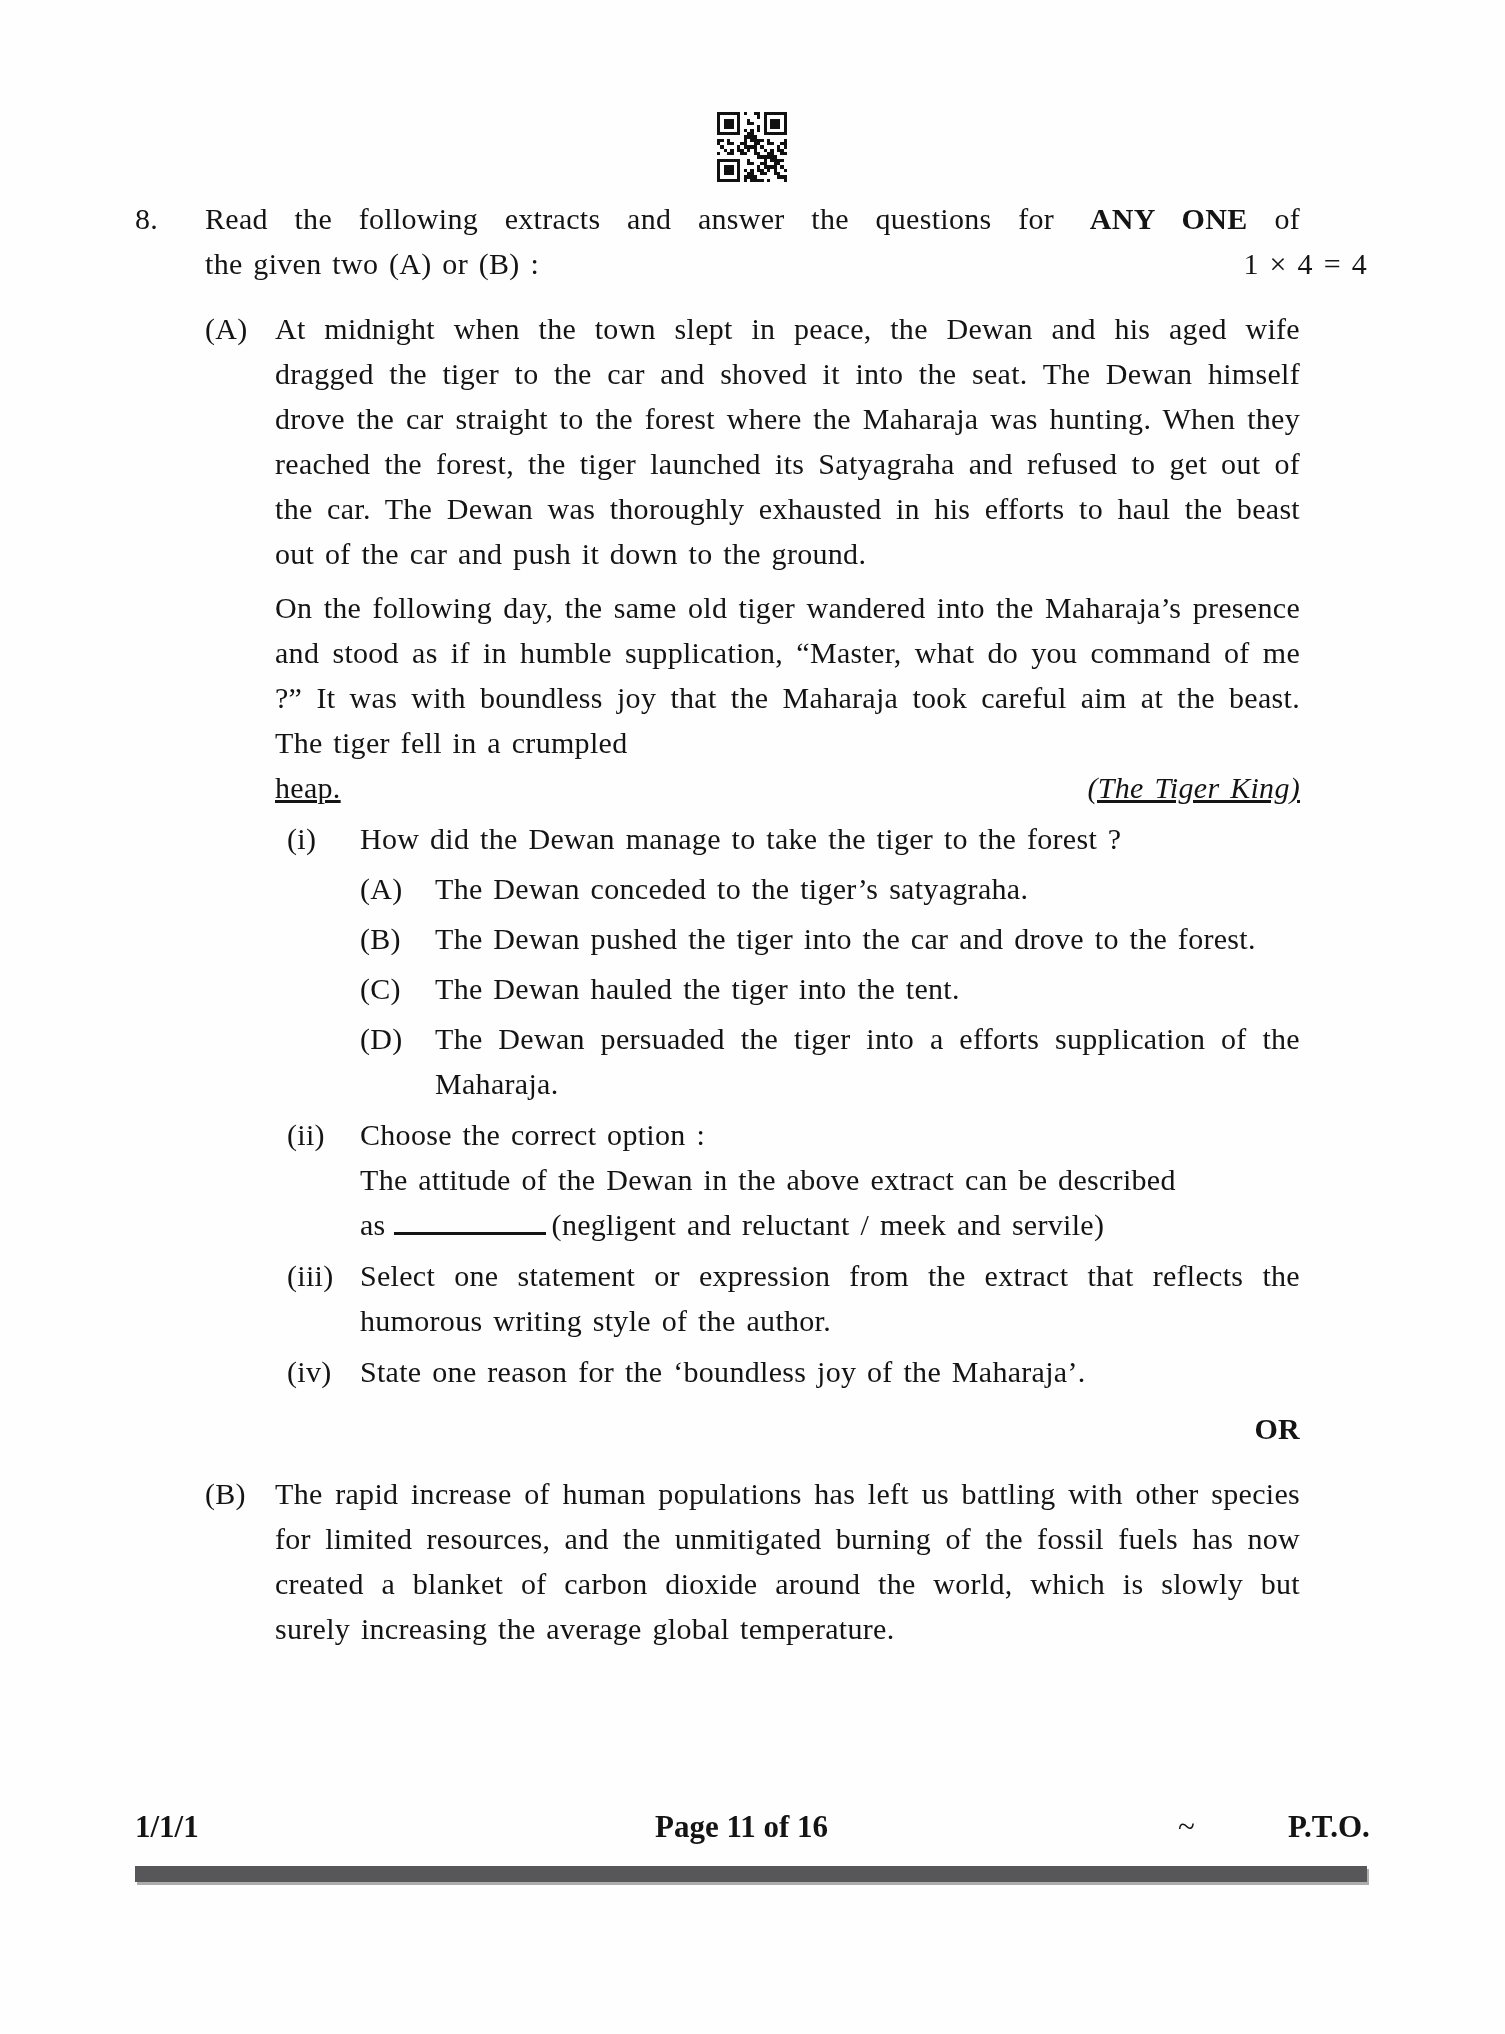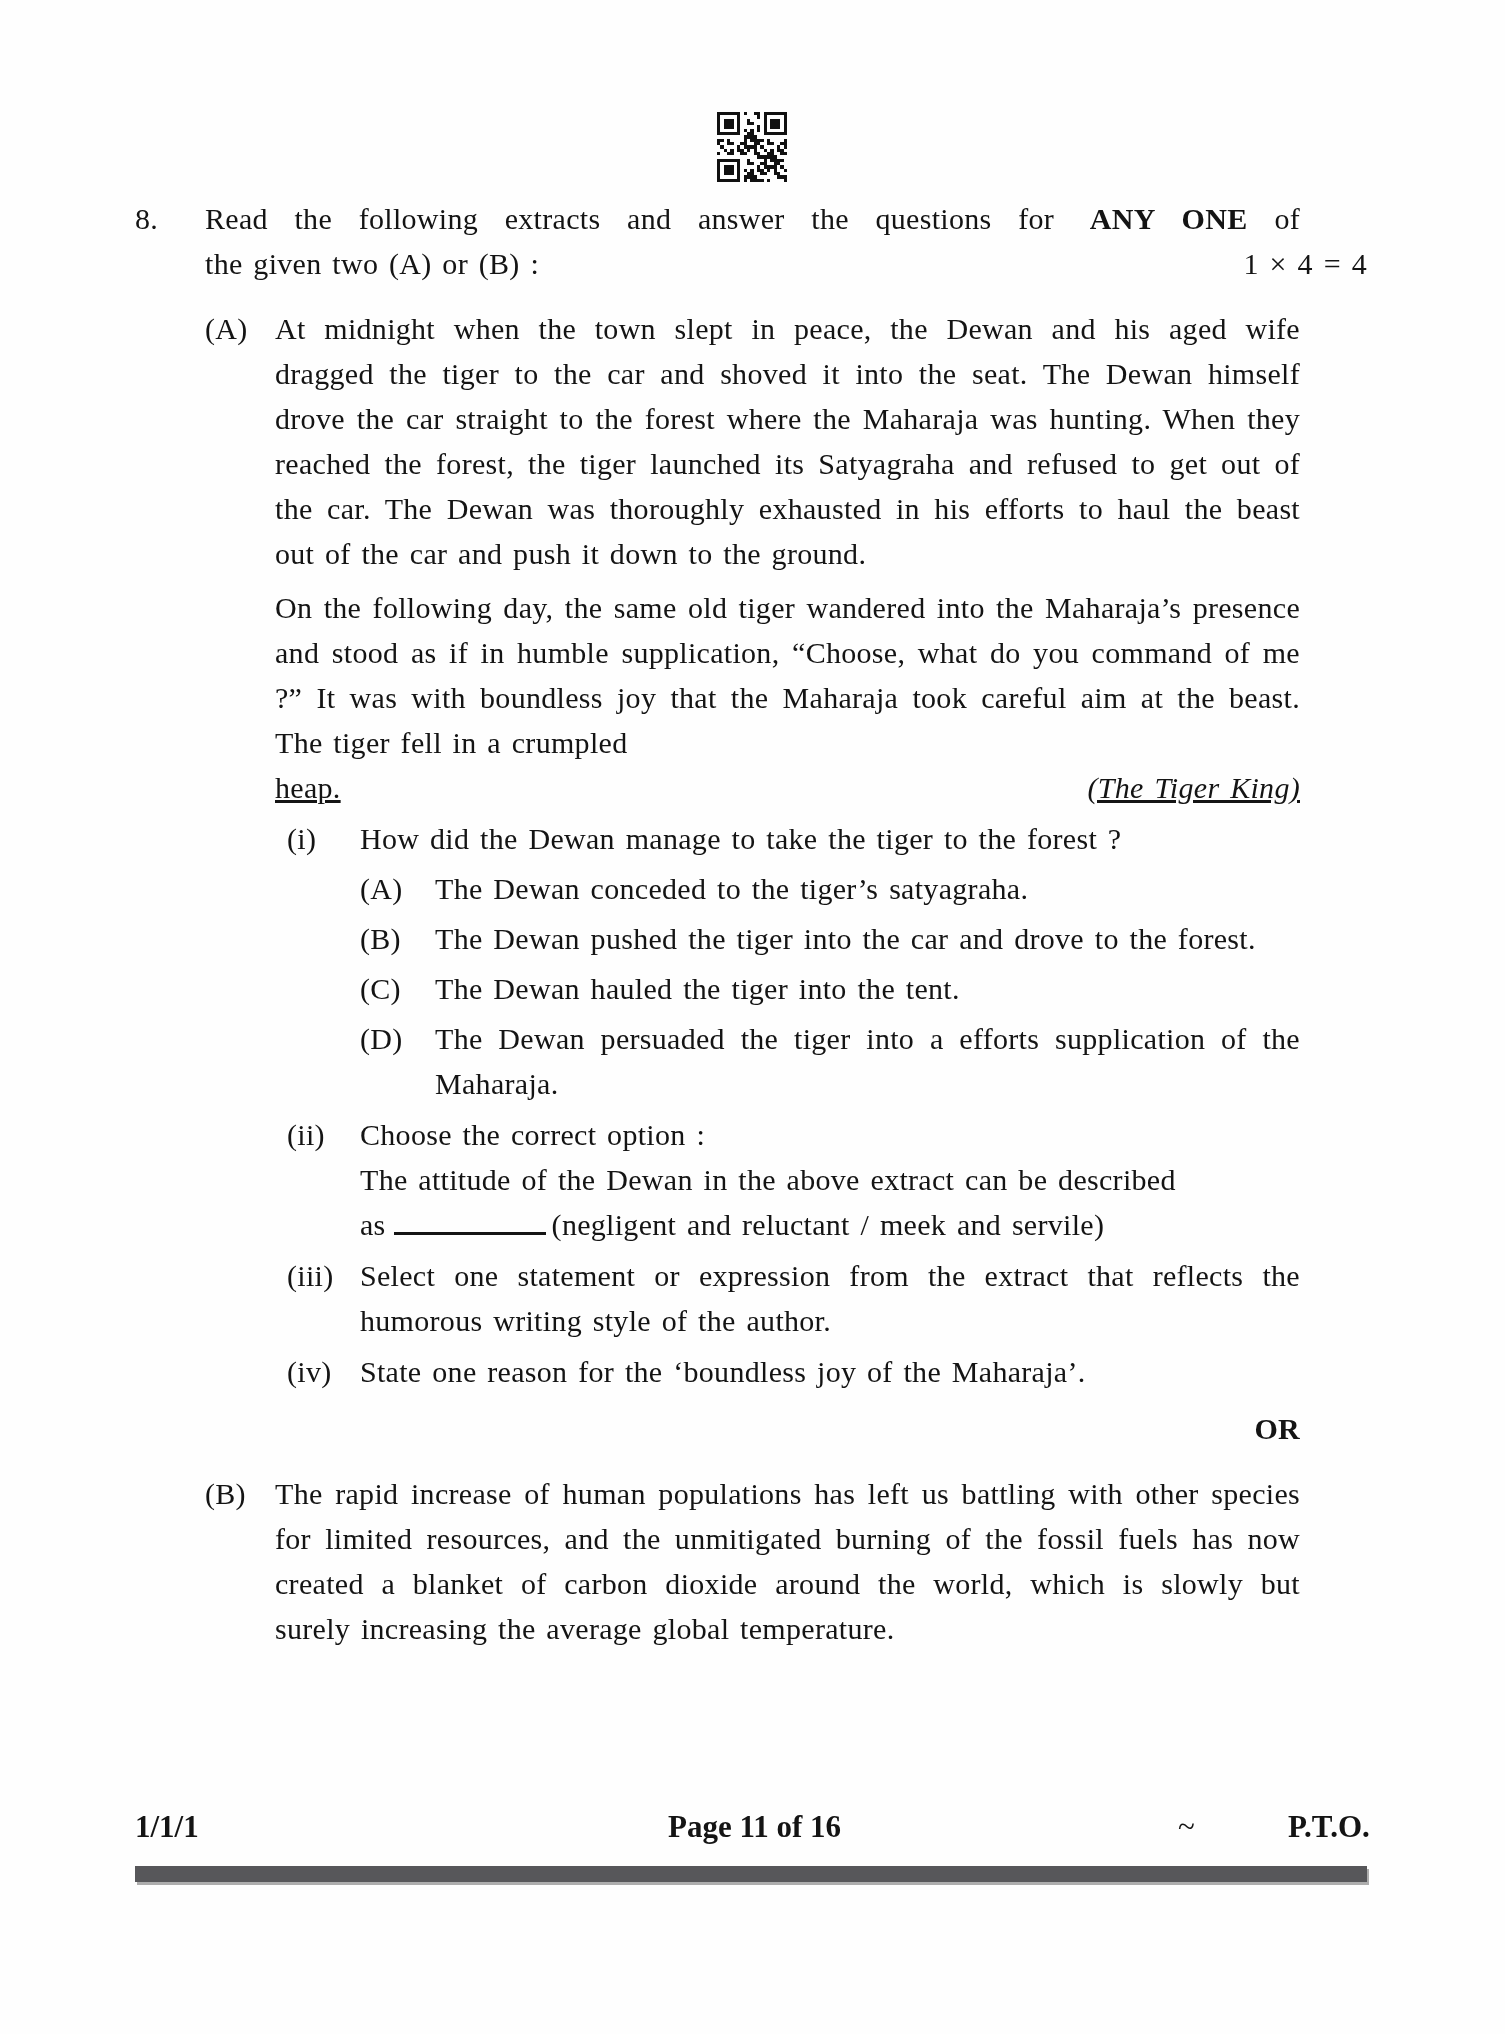--- a/index.html
+++ b/index.html
@@ -44,21 +44,21 @@
     display:inline-block;width:152px;height:1em;
     border-bottom:3px solid #141414;vertical-align:baseline;
     margin:0 6px 0 8px;
   }
   .or-sep{width:1095px;text-align:right;font-weight:bold;margin-top:12px;}
   .footer{
     position:absolute;top:1804px;left:0;width:1396px;height:45px;
     font-size:31px;font-weight:bold;line-height:45px;
   }
   .footer-code{position:absolute;left:135px;}
-  .footer-page{position:absolute;left:655px;margin-left:13px;}
+  .footer-page{position:absolute;left:655px;}
   .footer-tilde{position:absolute;left:1178px;font-weight:normal;}
   .footer-pto{position:absolute;left:1288px;}
   .footer-bar{
     position:absolute;left:135px;top:1866px;width:1232px;height:16px;
     box-shadow:2px 3px 0 #adadad;
   }
 </style>
 </head>
 <body>
 
@@ -205,21 +205,21 @@
 
         <div class="intro-line2">
           <span>the given two (A) or (B) :</span>
           <span class="marks">1 × 4 = 4</span>
         </div>
 
         <div class="extract">
           <div class="ext-label">(A)</div>
           <div class="ext-body">
             <div class="para">At midnight when the town slept in peace, the Dewan and his aged wife dragged the tiger to the car and shoved it into the seat. The Dewan himself drove the car straight to the forest where the Maharaja was hunting. When they reached the forest, the tiger launched its Satyagraha and refused to get out of the car. The Dewan was thoroughly exhausted in his efforts to haul the beast out of the car and push it down to the ground.</div>
-            <div class="para">On the following day, the same old tiger wandered into the Maharaja’s presence and stood as if in humble supplication, “Choose, what do you command of me ?” It was with boundless joy that the Maharaja took careful aim at the beast. The tiger fell in a crumpled</div>
+            <div class="para">On the following day, the same old tiger wandered into the Maharaja’s presence and stood as if in humble supplication, “Master, what do you command of me ?” It was with boundless joy that the Maharaja took careful aim at the beast. The tiger fell in a crumpled</div>
             <div class="attr-line">
               <span>heap.</span>
               <span class="attribution">(The Tiger King)</span>
             </div>
 
             <div class="roman-item">
               <div class="roman-num">(i)</div>
               <div class="roman-body">
                 <div class="q-text">How did the Dewan manage to take the tiger to the forest ?</div>
                 <div class="opt">

